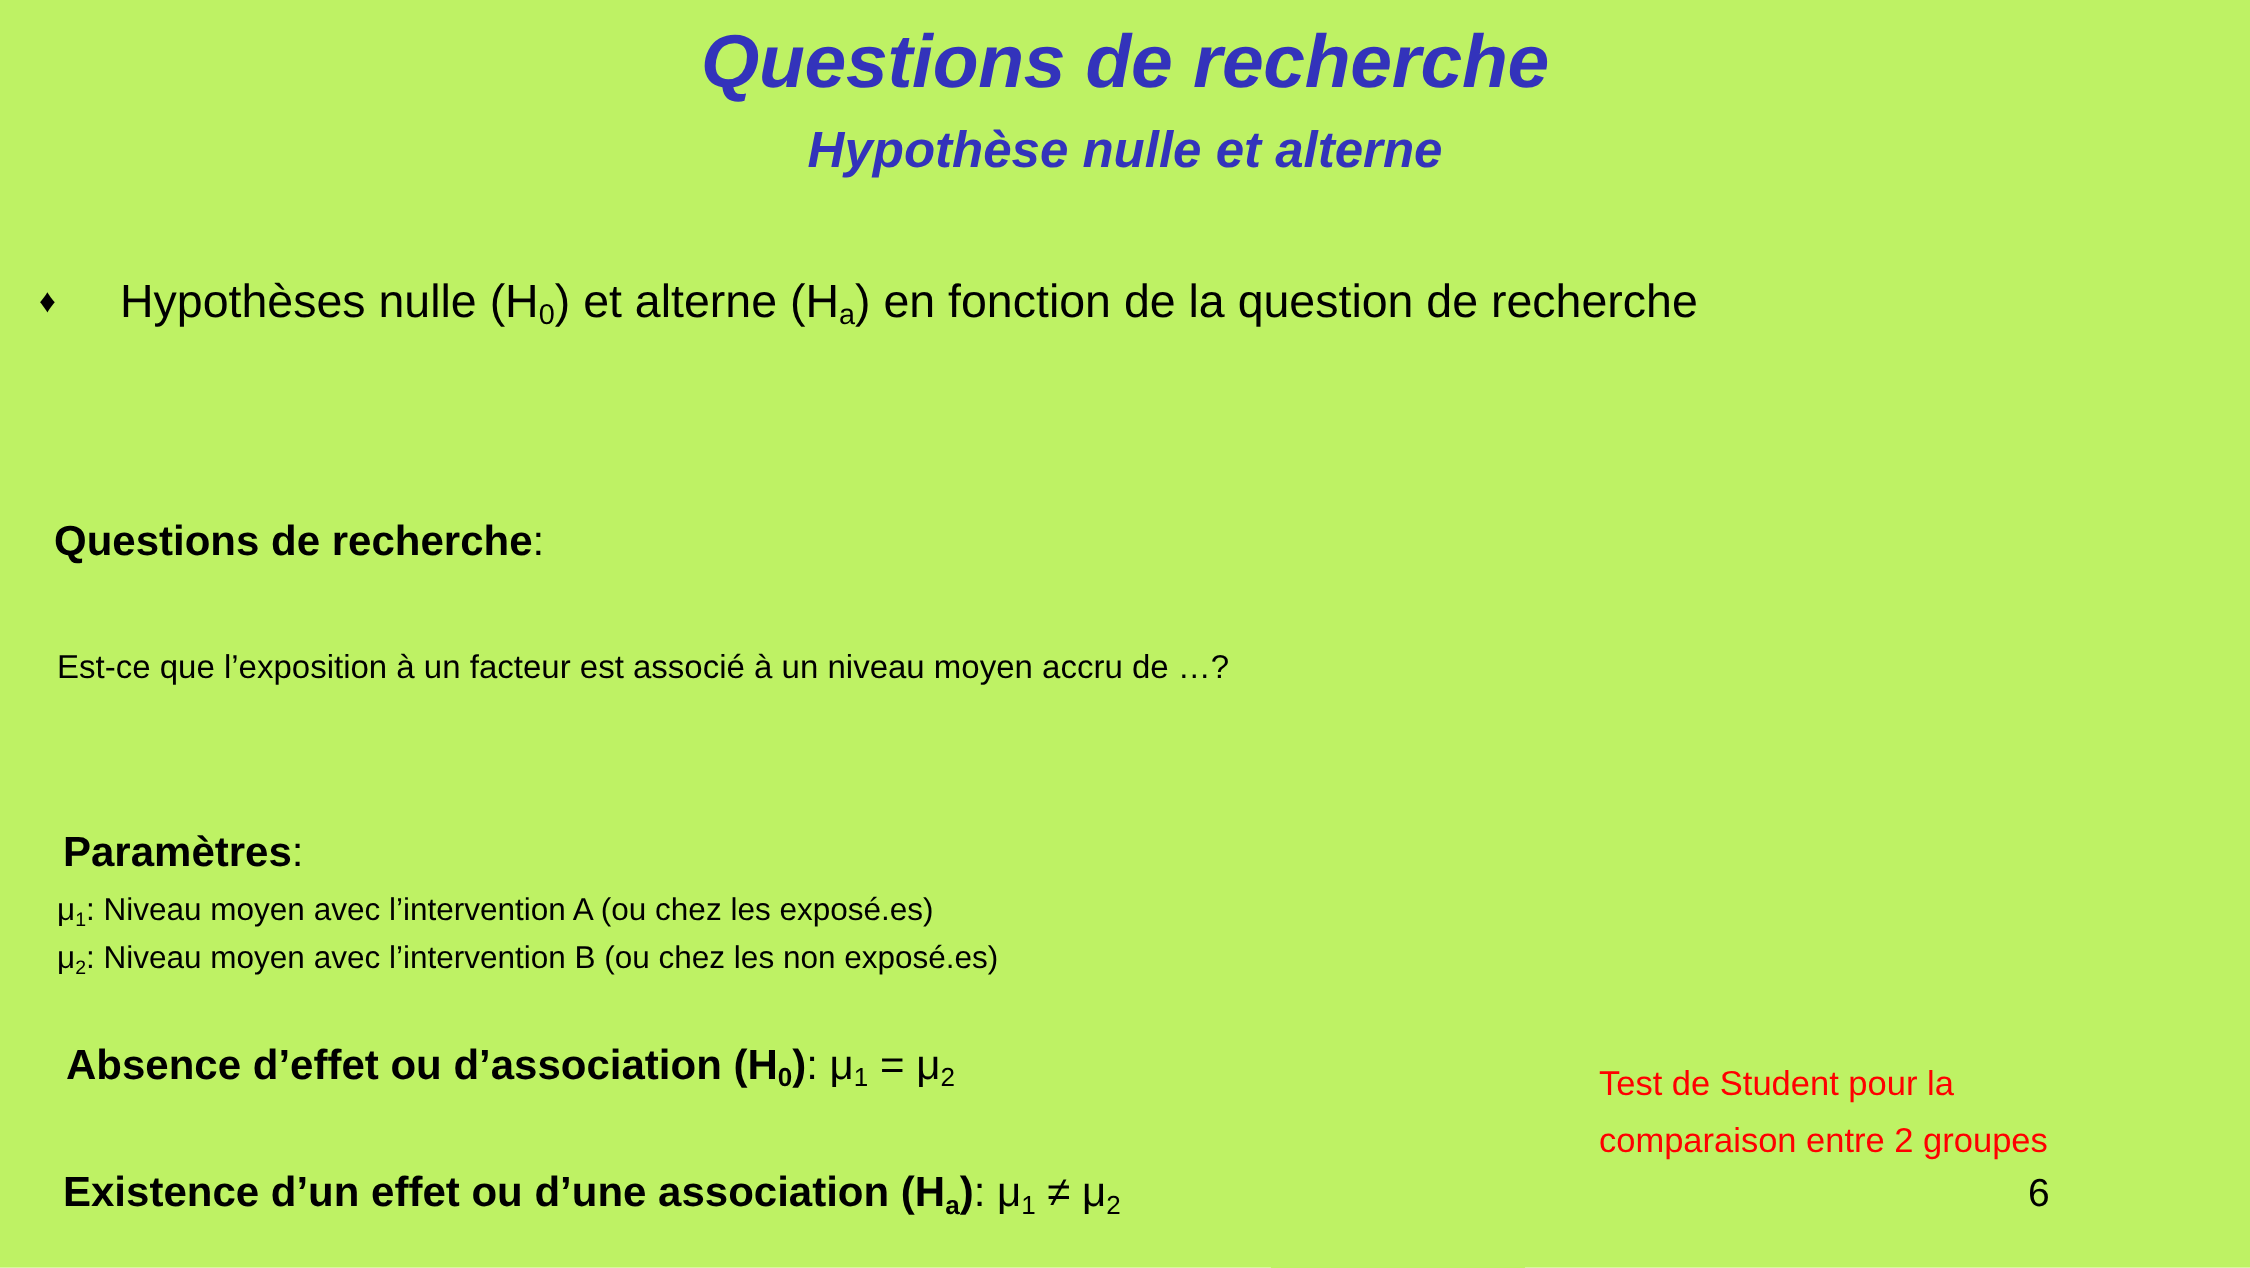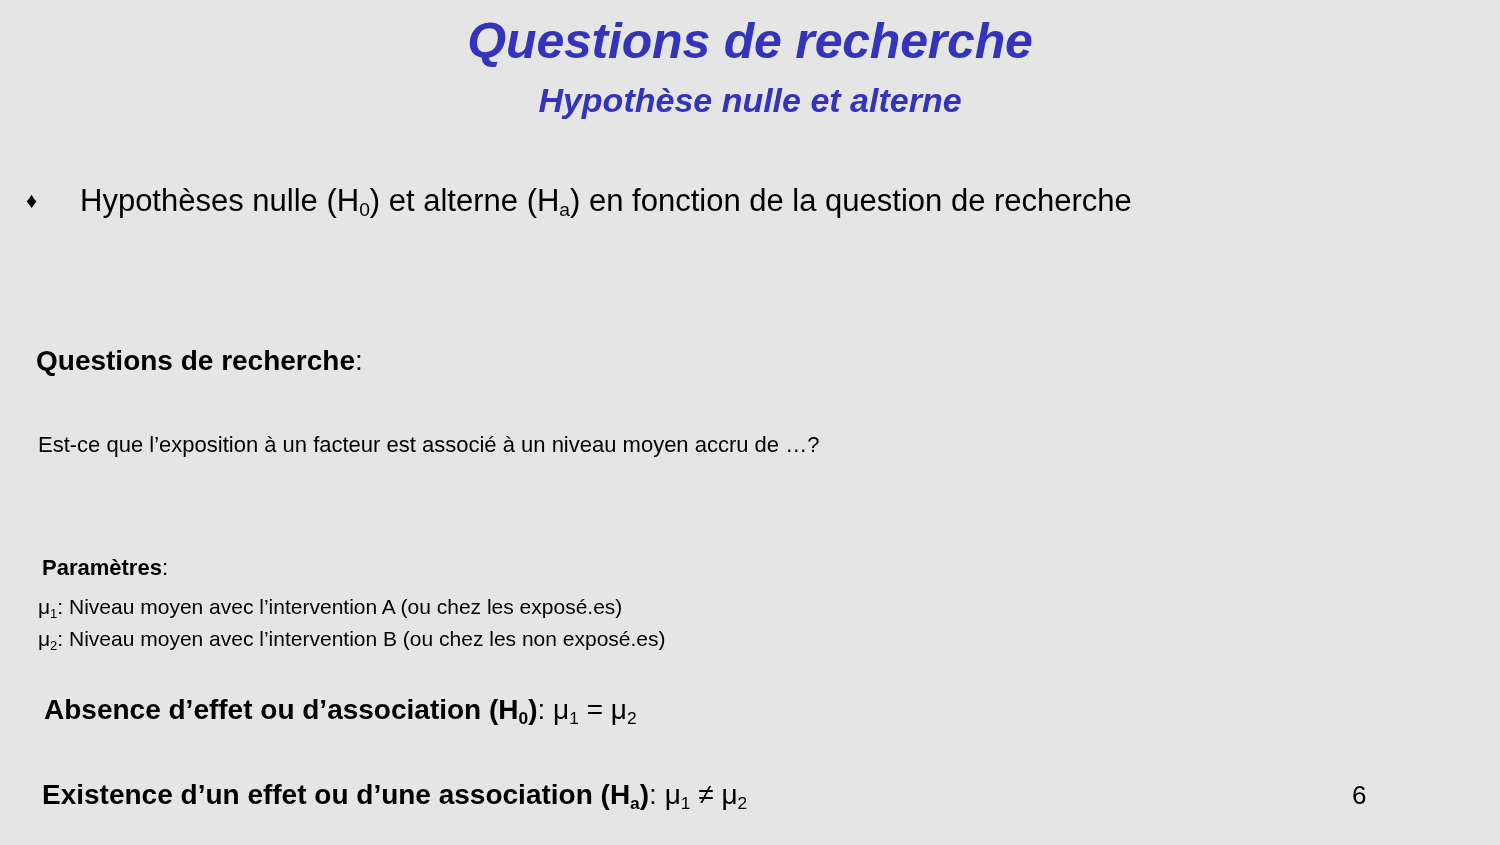--- a/index.html
+++ b/index.html
@@ -11,21 +11,21 @@
     width: 1500px;
     height: 845px;
     position: relative;
     overflow: hidden;
     font-family: "Liberation Sans", sans-serif;
     color: #000000;
   }
   .slide {
     position: absolute;
     inset: 0;
-    background: #e5e5e5;
+    background: #bef264;
   }
 
   
   .title-block {
     position: absolute;
     top: 14px;
     left: 0;
     width: 1500px;
     text-align: center;
   }
@@ -96,21 +96,21 @@
     font-size: 22px;
     line-height: 28px;
     white-space: nowrap;
   }
 
   
   .sec-params-head {
     position: absolute;
     top: 551px;
     left: 42px;
-    font-size: 22px;
+    font-size: 28px;
     line-height: 34px;
     white-space: nowrap;
   }
   .sec-params-head b { font-weight: bold; }
   .sec-params-head span.plain { font-weight: normal; }
 
   .param-line-1 {
     position: absolute;
     top: 593px;
     left: 38px;
@@ -199,16 +199,17 @@
   <div class="sec-params-head"><b>Paramètres</b><span class="plain">:</span></div>
 
   <div class="param-line-1"><span>μ</span><sub>1</sub><span>: Niveau moyen avec l’intervention A (ou chez les exposé.es)</span></div>
 
   <div class="param-line-2"><span>μ</span><sub>2</sub><span>: Niveau moyen avec l’intervention B (ou chez les non exposé.es)</span></div>
 
   <div class="hyp-h0"><span class="lead">Absence d’effet ou d’association (H</span><sub class="lead">0</sub><span class="lead">)</span><span class="math">: </span><span class="math">μ</span><sub class="math">1</sub><span class="math"> = </span><span class="math">μ</span><sub class="math">2</sub></div>
 
   <div class="hyp-ha"><span class="lead">Existence d’un effet ou d’une association (H</span><sub class="lead">a</sub><span class="lead">)</span><span class="math">: </span><span class="math">μ</span><sub class="math">1</sub><span class="math"> ≠ </span><span class="math">μ</span><sub class="math">2</sub></div>
 
+  <div class="red-note">Test de Student pour la comparaison entre 2 groupes</div>
 
   <div class="page-number">6</div>
 
 </div>
 
 </body></html>

